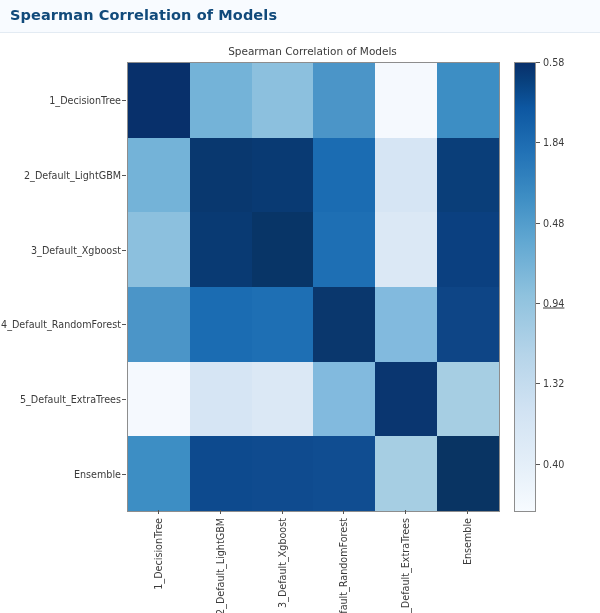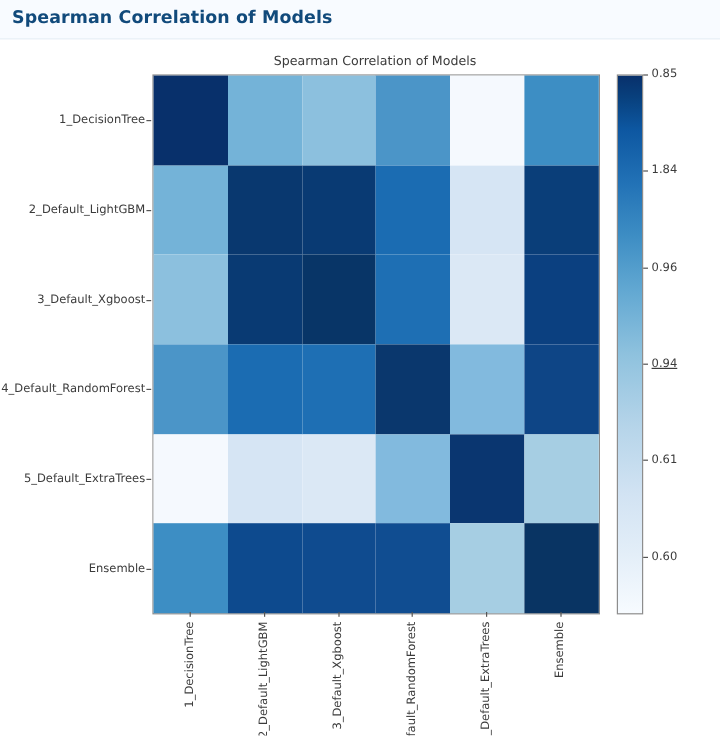--- a/index.html
+++ b/index.html
@@ -268,26 +268,26 @@
       </div>
       <div class="xlabel-wrap" style="left: 309.167px; width: 61.8333px;">
         <div class="xtick"></div>
         <div class="xlabel">Ensemble</div>
       </div>
     </div>
 
   <div id="colorbar-wrap">
     <div id="colorbar"></div>
   <div class="cb-tick" style="top: 0px;"></div>
-      <div class="cb-label" style="top: 0px;">0.85</div>
+      <div class="cb-label" style="top: 0px;">0.58</div>
       <div class="cb-tick" style="top: 80.3571px;"></div>
       <div class="cb-label" style="top: 80.3571px;">1.84</div>
       <div class="cb-tick" style="top: 160.714px;"></div>
-      <div class="cb-label" style="top: 160.714px;">0.96</div>
+      <div class="cb-label" style="top: 160.714px;">0.48</div>
       <div class="cb-tick" style="top: 241.071px;"></div>
       <div class="cb-label" style="top: 241.071px; text-decoration: underline;">0.94</div>
       <div class="cb-tick" style="top: 321.429px;"></div>
-      <div class="cb-label" style="top: 321.429px;">0.61</div>
+      <div class="cb-label" style="top: 321.429px;">1.32</div>
       <div class="cb-tick" style="top: 401.786px;"></div>
-      <div class="cb-label" style="top: 401.786px;">0.60</div>
+      <div class="cb-label" style="top: 401.786px;">0.40</div>
     </div>
 
 </div>
 
 </body></html>

